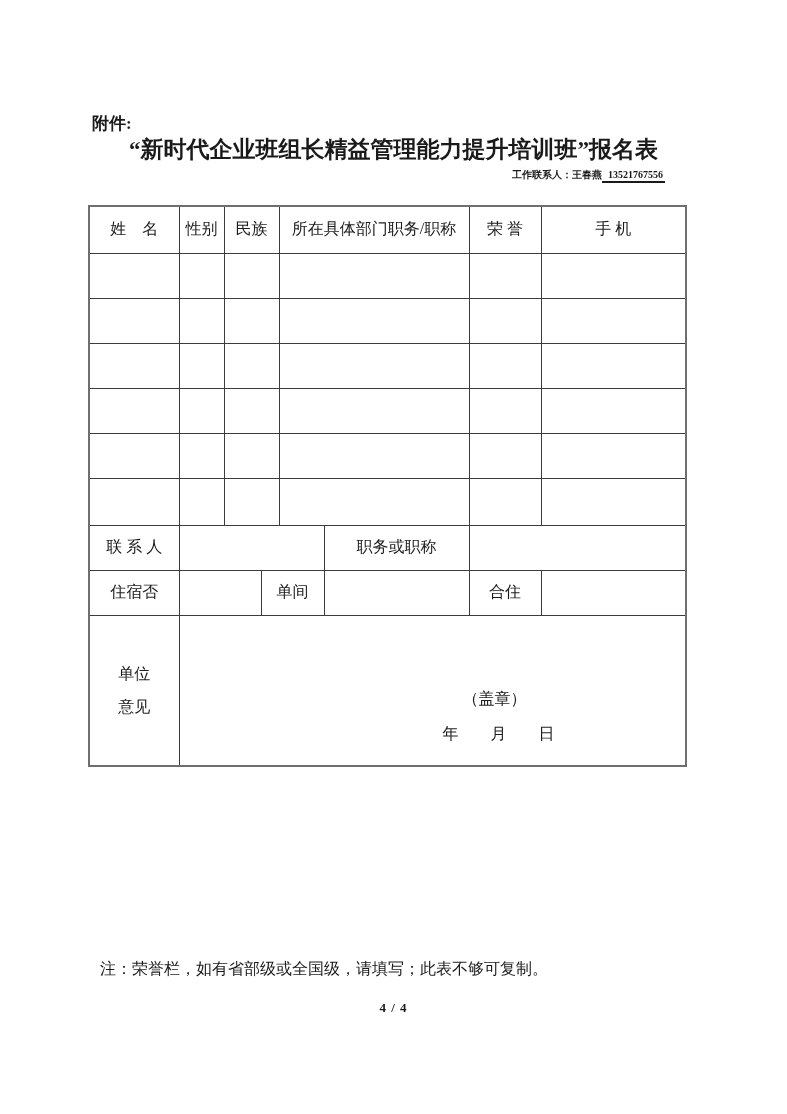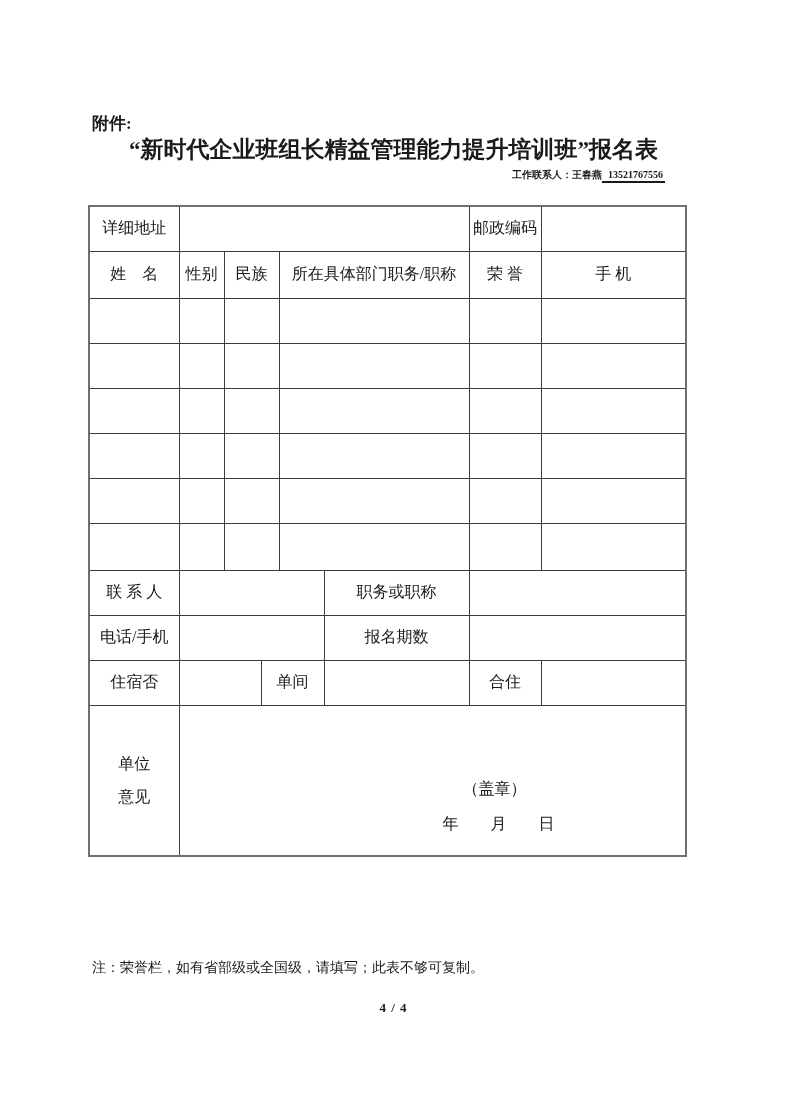--- a/index.html
+++ b/index.html
@@ -41,21 +41,21 @@
   td.left{text-align:left;padding-left:9px}
   .blank-line{
     display:inline-block;width:82px;height:1em;
     border-bottom:1px solid #222;vertical-align:bottom;margin:0 1px 2px 1px;
   }
   td.opinion-label{line-height:33px;}
   td.opinion-content{position:relative;}
   .seal{position:absolute;left:283px;top:73px;font-size:16px;}
   .date{position:absolute;left:263px;top:108px;font-size:16px;}
   .footnote{
-    position:absolute;left:92px;top:959px;font-size:14px;
+    position:absolute;left:100px;top:959px;font-size:16px;
   }
   .page-number{
     position:absolute;left:0;top:1000px;width:100%;text-align:center;
     font-size:13px;font-weight:bold;letter-spacing:1px;
   }
 </style>
 </head>
 <body>
 
 <div class="attachment">附件:</div>
@@ -72,26 +72,20 @@
     <col style="width:18px">
       <col style="width:45px">
       <col style="width:145px">
     <col style="width:72px">
       <col style="width:48px">
       <col style="width:97px">
   </colgroup>
 
   <tbody>
 
-  <tr class="h45">
-    <td>详细地址</td>
-    <td colspan="5"></td>
-    <td>邮政编码</td>
-    <td colspan="2"></td>
-  </tr>
 
   <tr class="h47">
     <td>姓　名</td>
     <td>性别</td>
     <td colspan="2">民族</td>
     <td colspan="2">所在具体部门职务/职称</td>
     <td>荣 誉</td>
     <td colspan="2">手 机</td>
   </tr>
 
@@ -144,26 +138,20 @@
     <td colspan="2"></td>
   </tr>
 
   <tr class="h45">
     <td>联 系 人</td>
     <td colspan="4"></td>
     <td>职务或职称</td>
     <td colspan="3"></td>
   </tr>
 
-  <tr class="h45">
-    <td>电话/手机</td>
-    <td colspan="4"></td>
-    <td>报名期数</td>
-    <td colspan="3"></td>
-  </tr>
 
 
   <tr class="h45">
     <td>住宿否</td>
     <td colspan="2"></td>
     <td colspan="2">单间</td>
     <td></td>
     <td>合住</td>
     <td colspan="2"></td>
   </tr>

